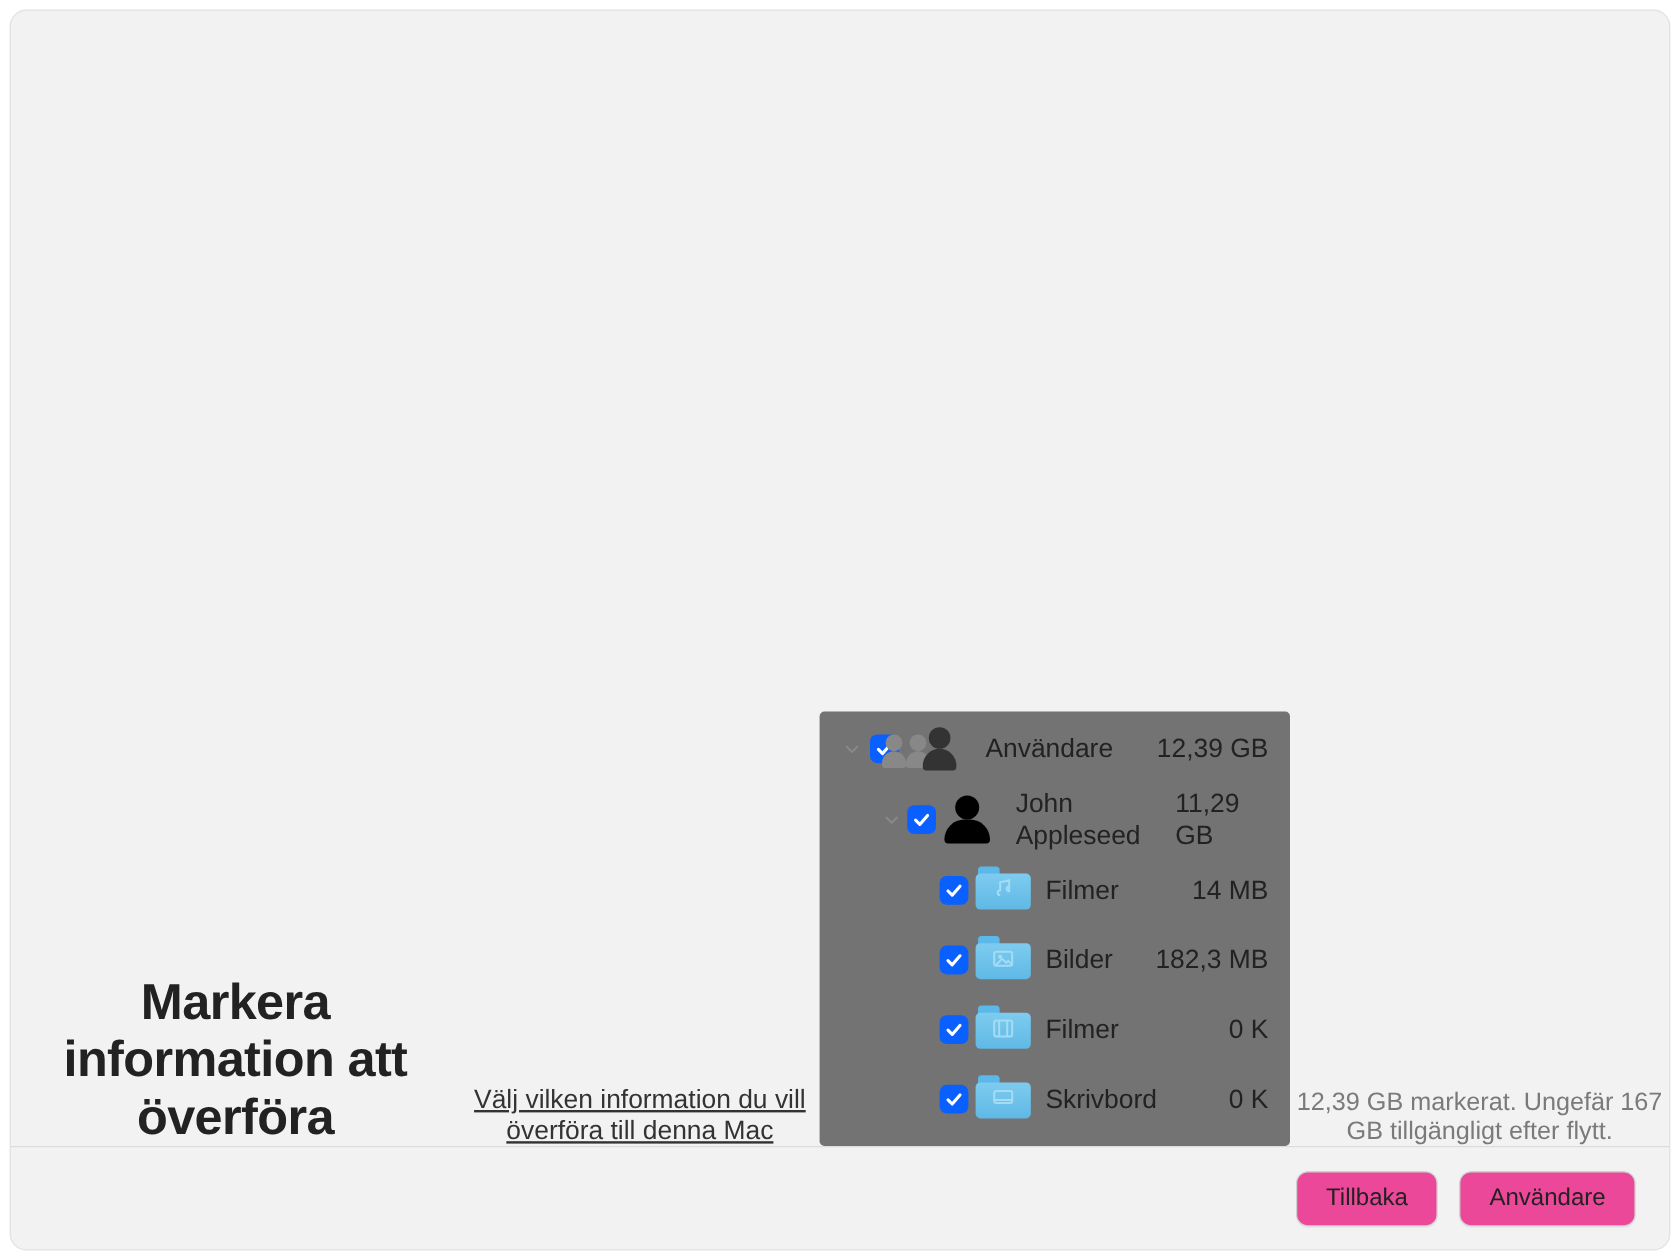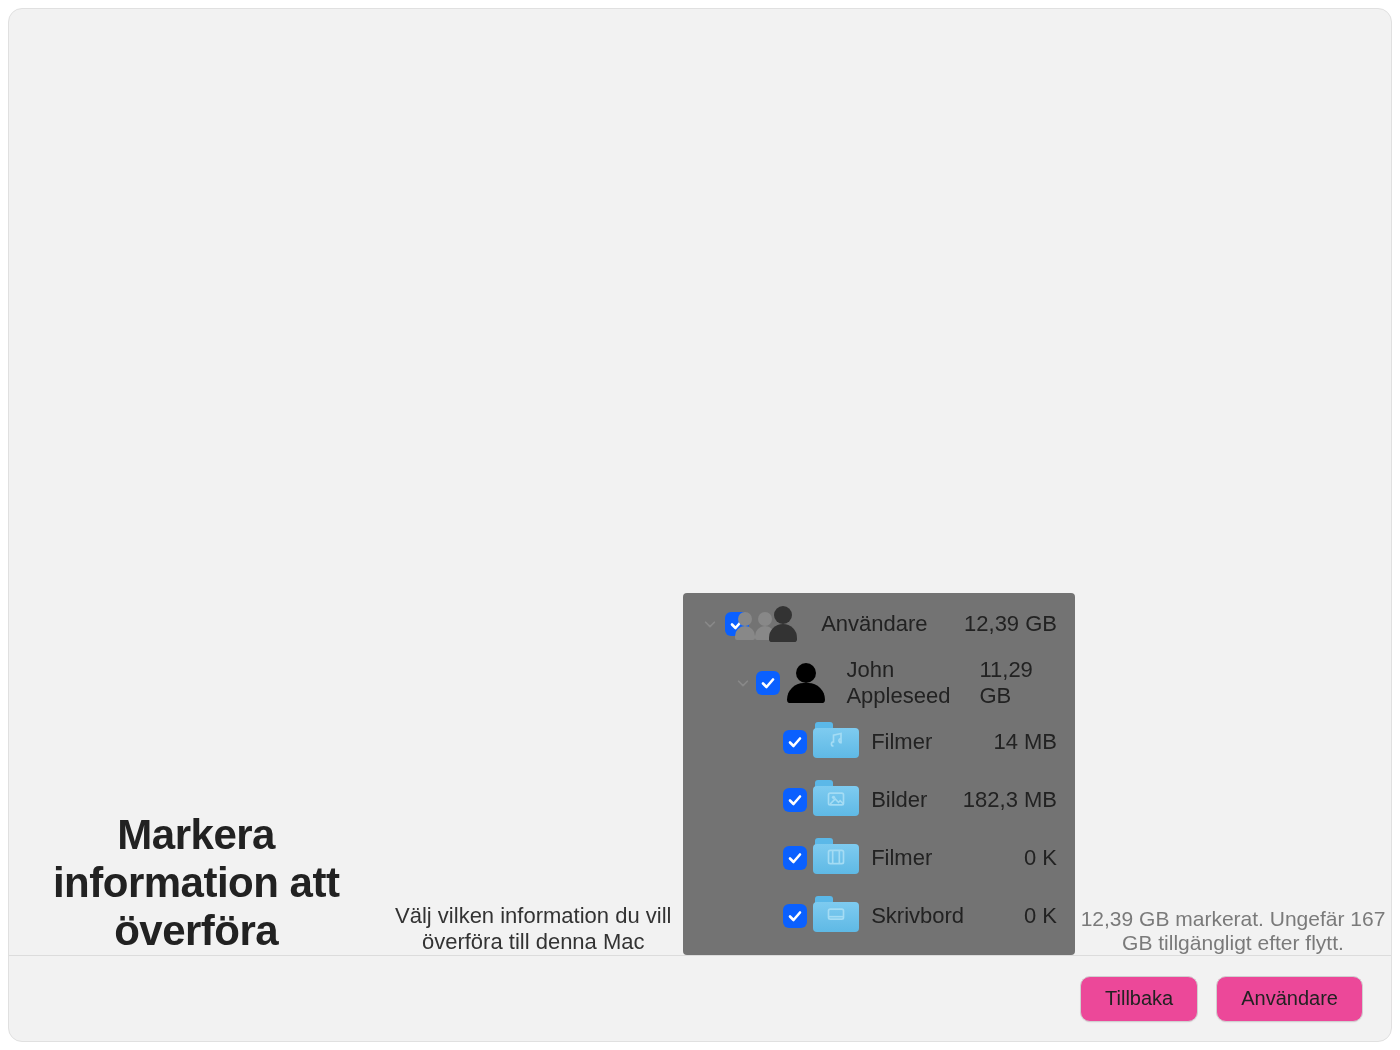--- a/index.html
+++ b/index.html
@@ -31,20 +31,21 @@
       font-weight: 700;
       color: #222;
       letter-spacing: -0.5px;
       text-align: center;
     }
     .subtitle {
       margin-top: 28px;
       font-size: 22px;
       color: #333;
       text-align: center;
+      text-decoration: underline;
     }
     .panel {
       margin-top: 80px;
       width: 660px;
       background: #737373;
       border-radius: 4px;
       padding: 2px 0 10px 0;
     }
     .row {
       display: flex;

